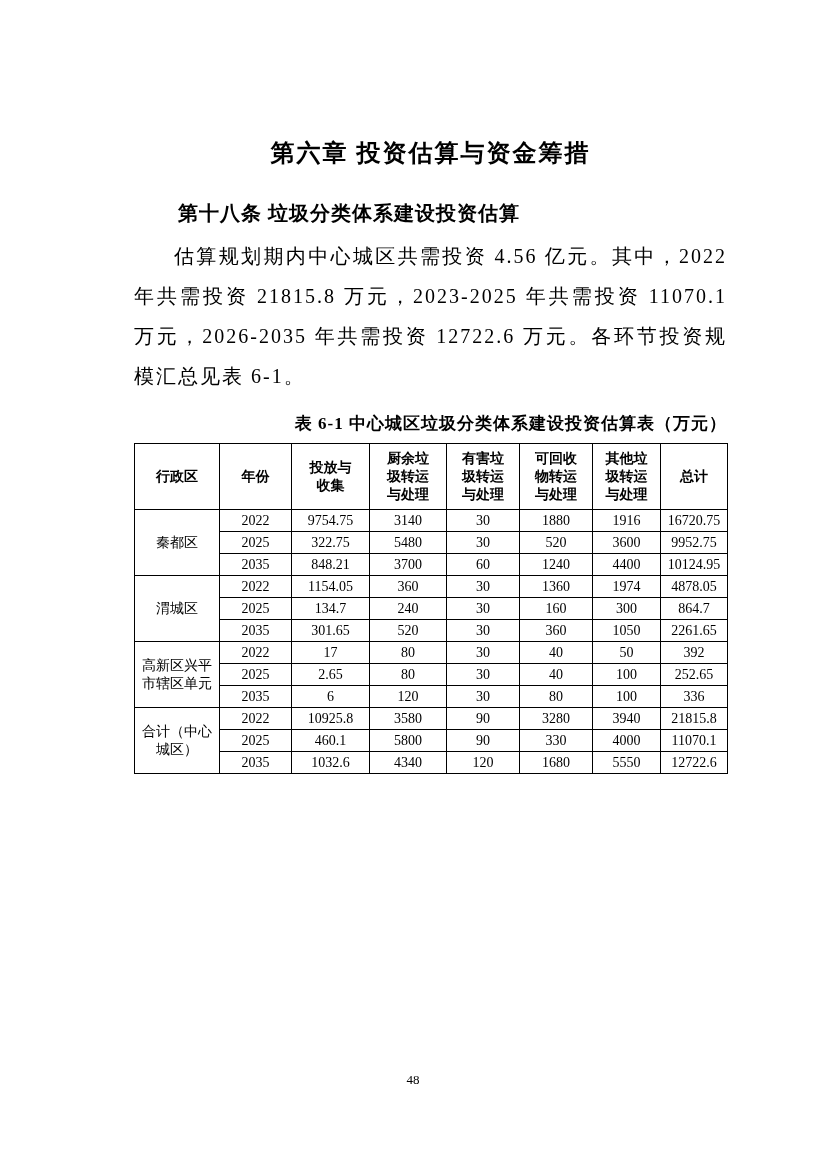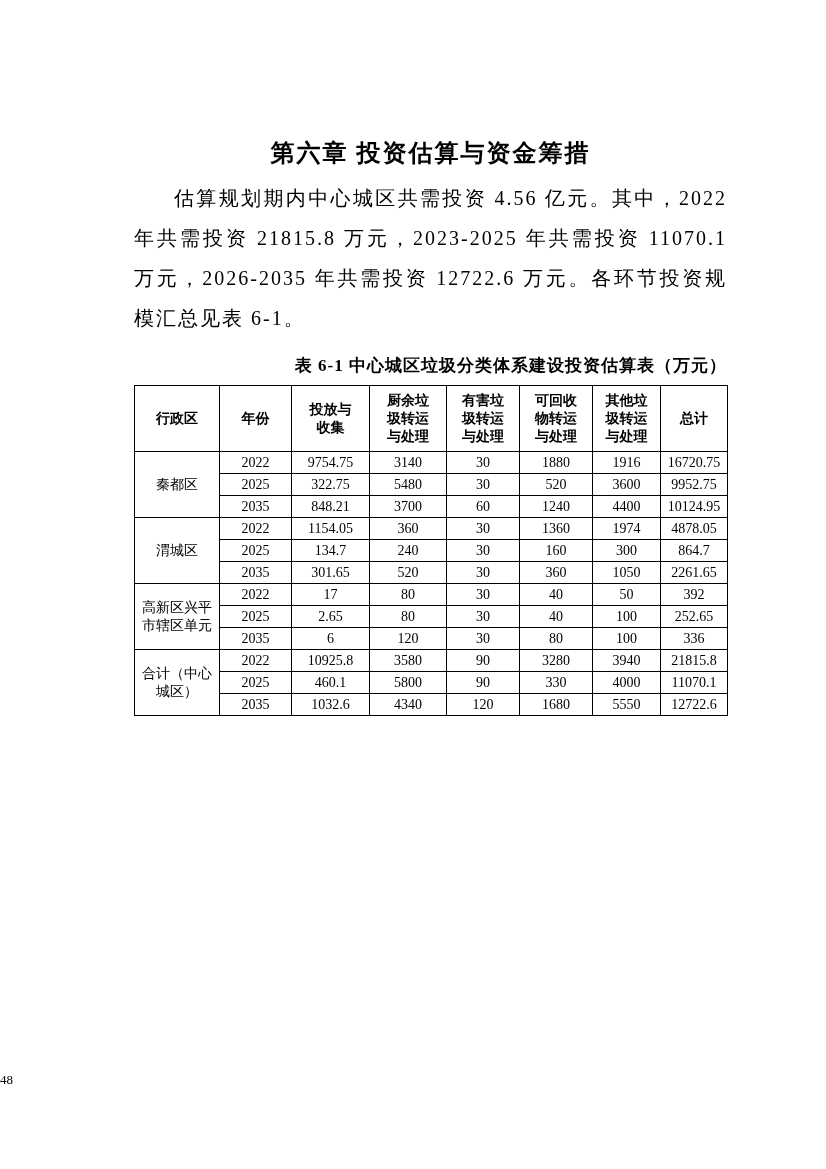--- a/index.html
+++ b/index.html
@@ -76,31 +76,32 @@
   }
   table.invest-table td.region-cell {
     font-size: 14px;
     line-height: 18px;
   }
   .page-number {
     position: absolute;
     top: 1072px;
     left: 0;
     width: 826px;
-    text-align: left;
+    text-align: center;
     font-size: 13px;
   }
 </style>
 </head>
 <body>
 
 <div class="page">
 
   <h1 class="chapter-title">第六章 投资估算与资金筹措</h1>
 
+  <h2 class="section-title">第十八条 垃圾分类体系建设投资估算</h2>
 
 
   <p class="body-para">估算规划期内中心城区共需投资 4.56 亿元。其中，2022 年共需投资 21815.8 万元，2023-2025 年共需投资 11070.1 万元，2026-2035 年共需投资 12722.6 万元。各环节投资规模汇总见表 6-1。</p>
 
   <div class="table-caption">表 6-1  中心城区垃圾分类体系建设投资估算表（万元）</div>
 
   <table class="invest-table">
     <colgroup>
       <col style="width:85px">
       <col style="width:72px">

